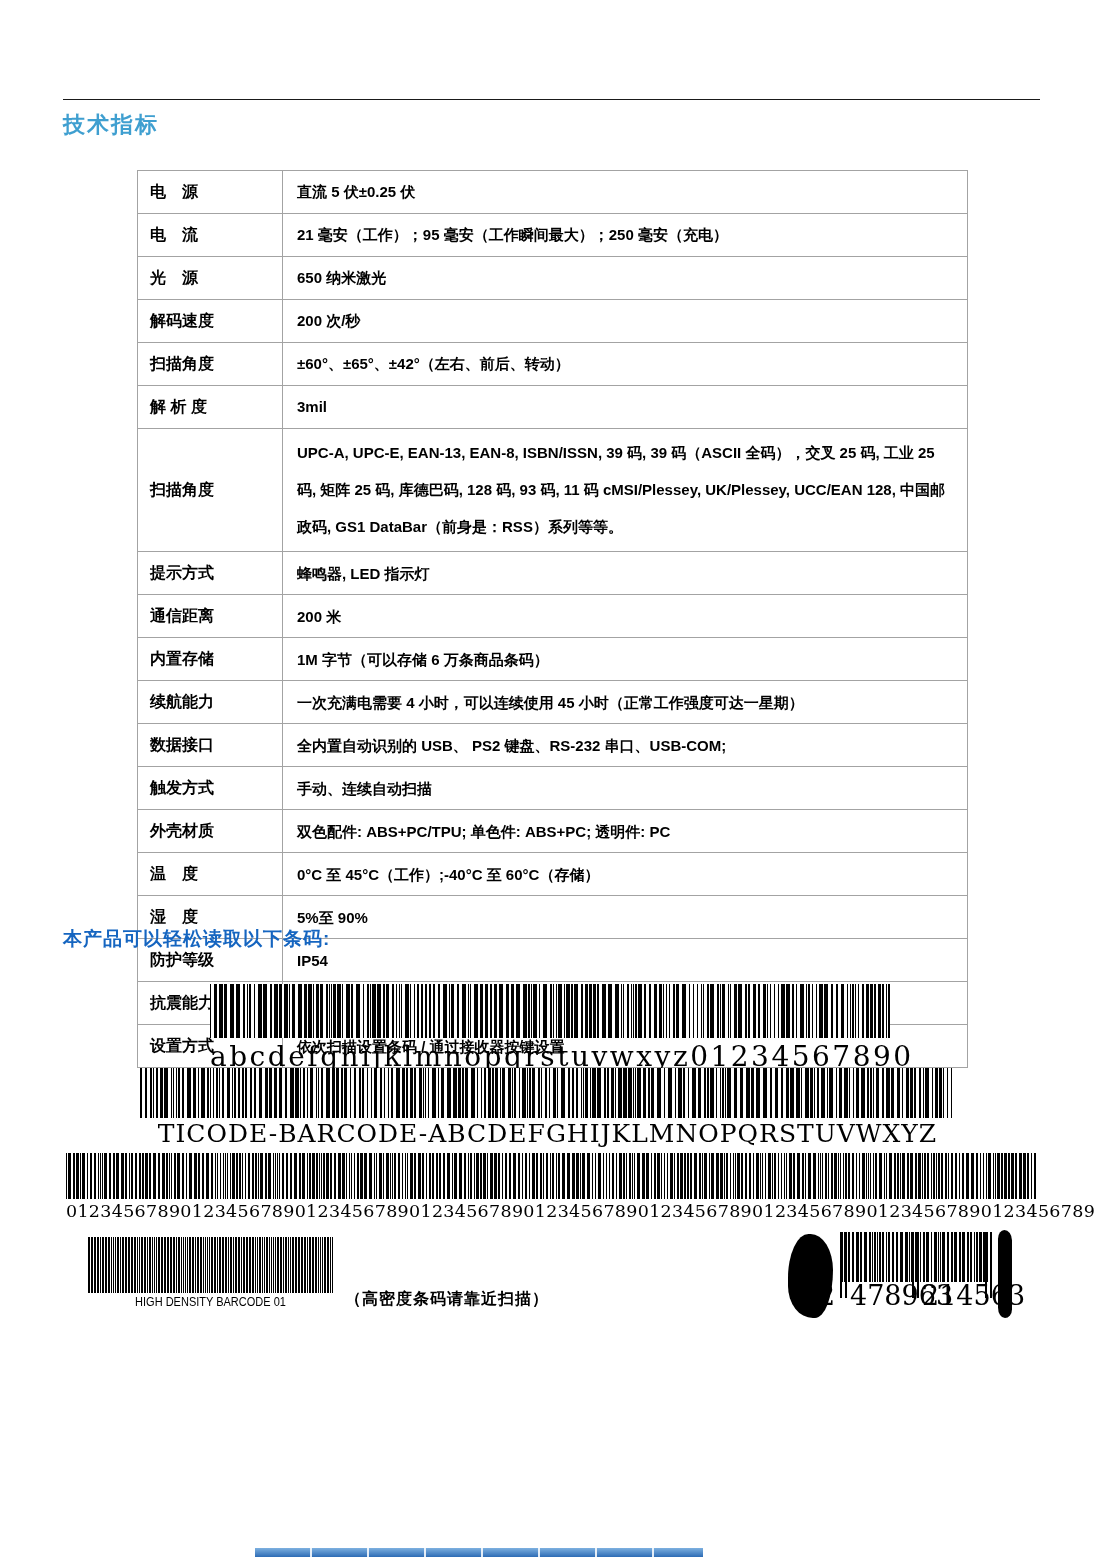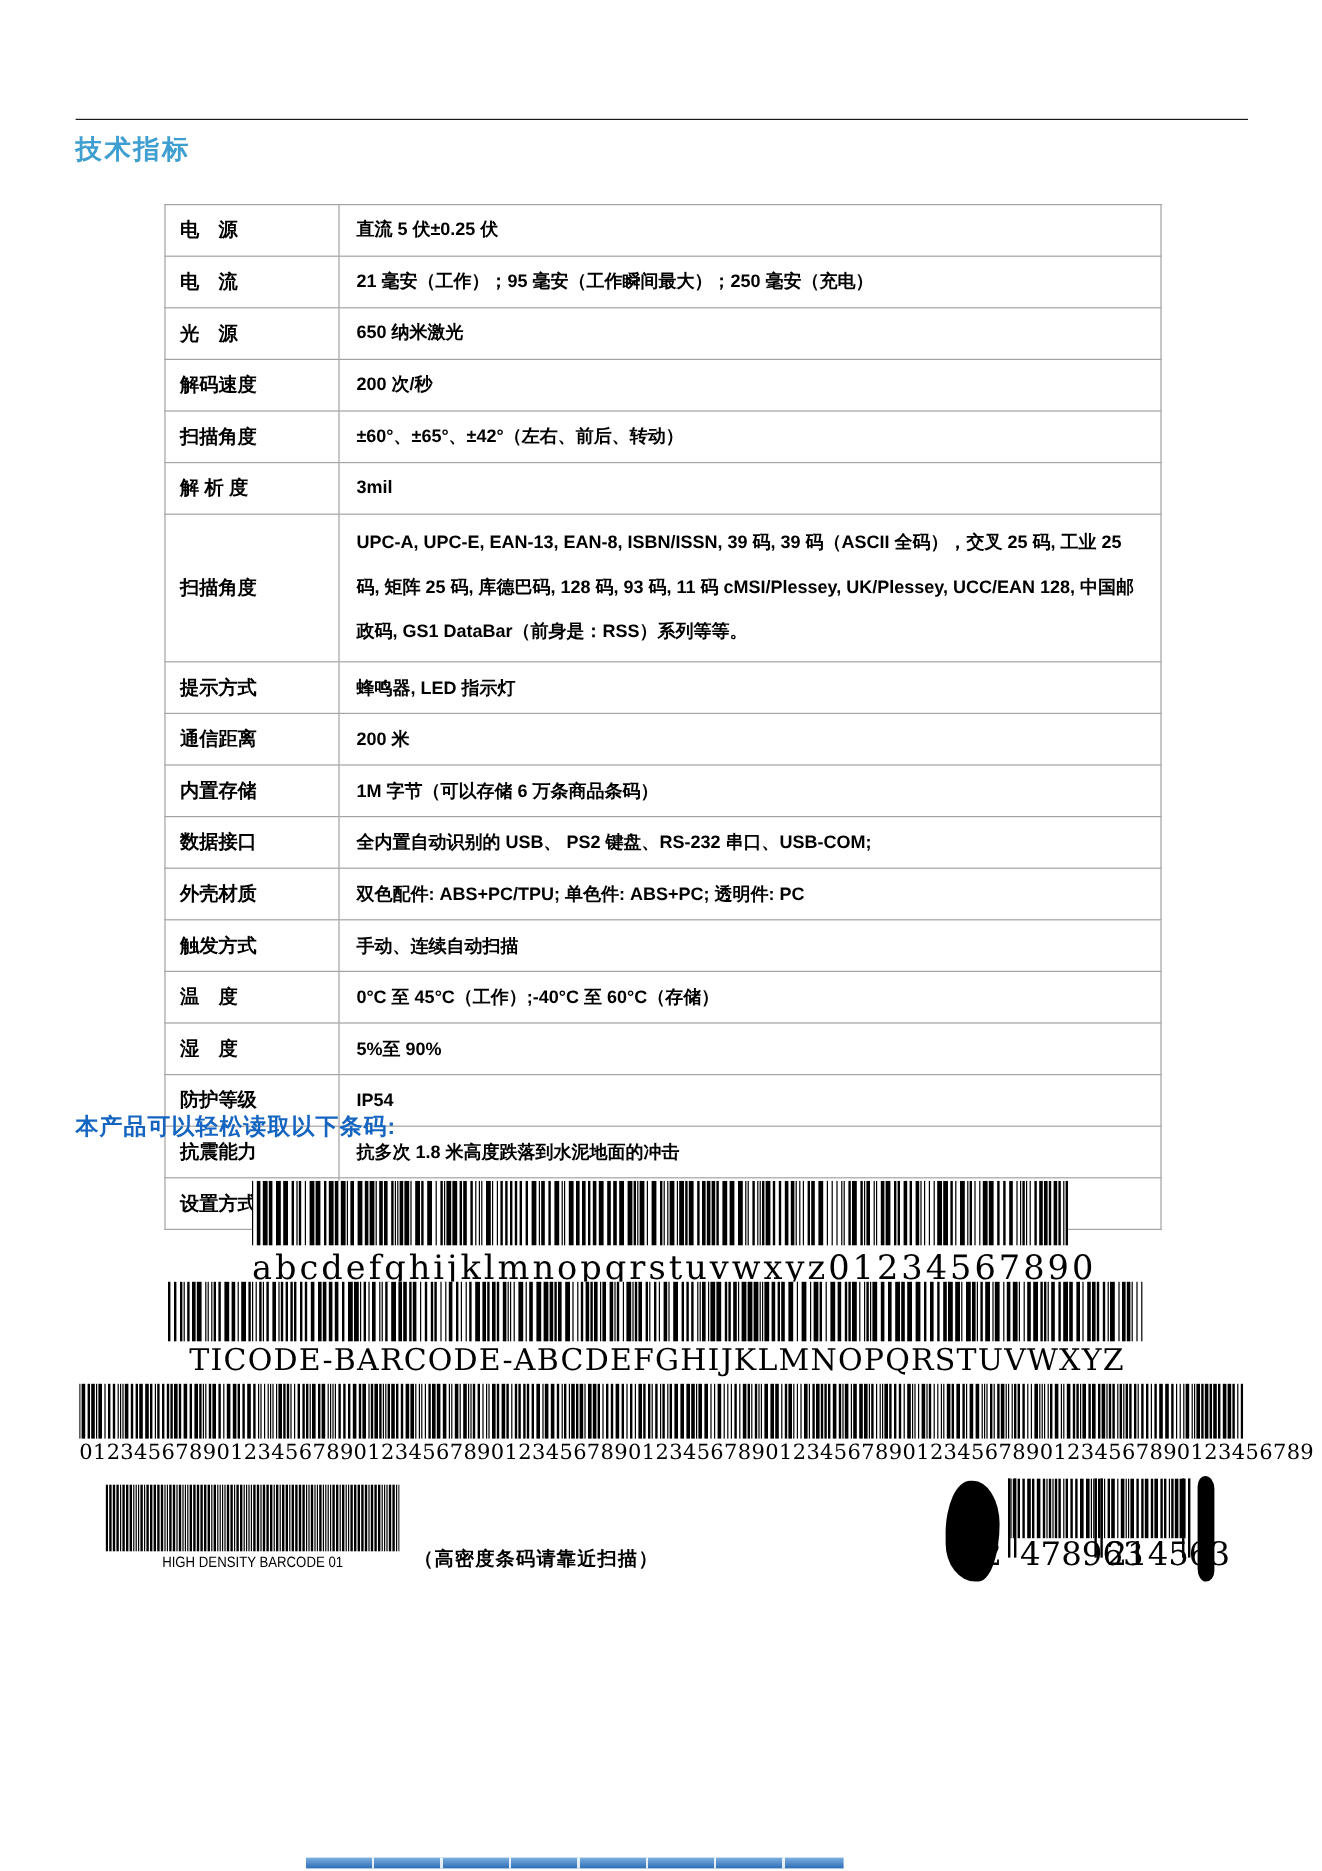--- a/index.html
+++ b/index.html
@@ -101,30 +101,34 @@
         </tr>
         <tr>
           <td class="lbl">通信距离</td>
           <td class="val">200 米</td>
         </tr>
         <tr>
           <td class="lbl">内置存储</td>
           <td class="val">1M 字节（可以存储 6 万条商品条码）</td>
         </tr>
         <tr>
+          <td class="lbl">续航能力</td>
+          <td class="val">一次充满电需要 4 小时，可以连续使用 45 小时（正常工作强度可达一星期）</td>
+        </tr>
+        <tr>
           <td class="lbl">数据接口</td>
           <td class="val">全内置自动识别的 USB、 PS2 键盘、RS-232 串口、USB-COM;</td>
         </tr>
         <tr>
+          <td class="lbl">触发方式</td>
+          <td class="val">手动、连续自动扫描</td>
+        </tr>
+        <tr>
           <td class="lbl">外壳材质</td>
           <td class="val">双色配件: ABS+PC/TPU; 单色件: ABS+PC; 透明件: PC</td>
-        </tr>
-        <tr>
-          <td class="lbl">触发方式</td>
-          <td class="val">手动、连续自动扫描</td>
         </tr>
         <tr>
           <td class="lbl">温　度</td>
           <td class="val">0°C 至 45°C（工作）;-40°C 至 60°C（存储）</td>
         </tr>
         <tr>
           <td class="lbl">湿　度</td>
           <td class="val">5%至 90%</td>
         </tr>
         <tr>

